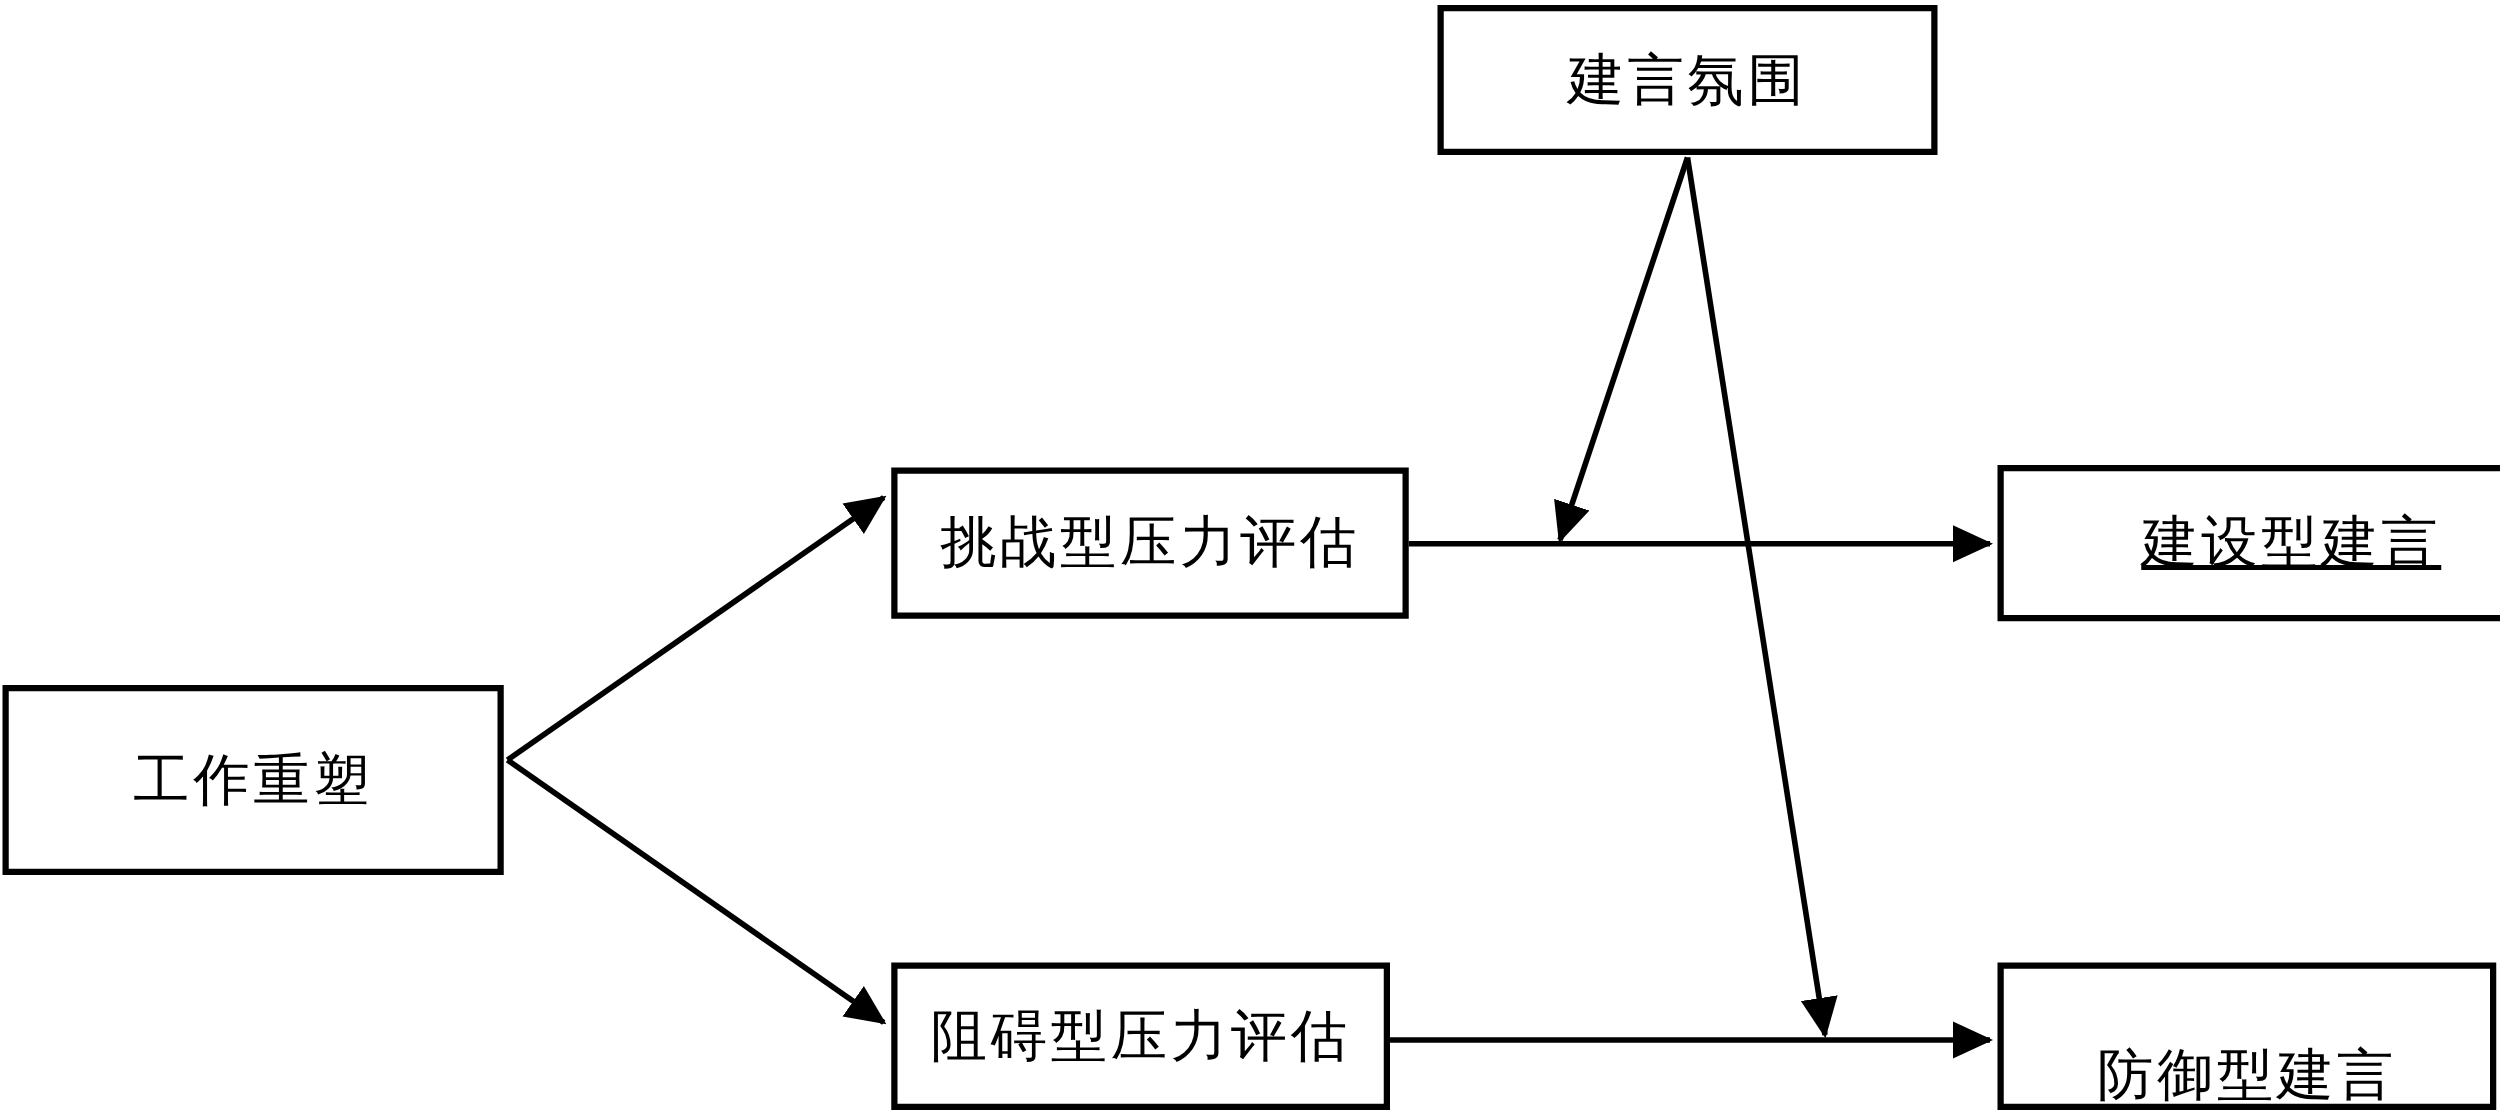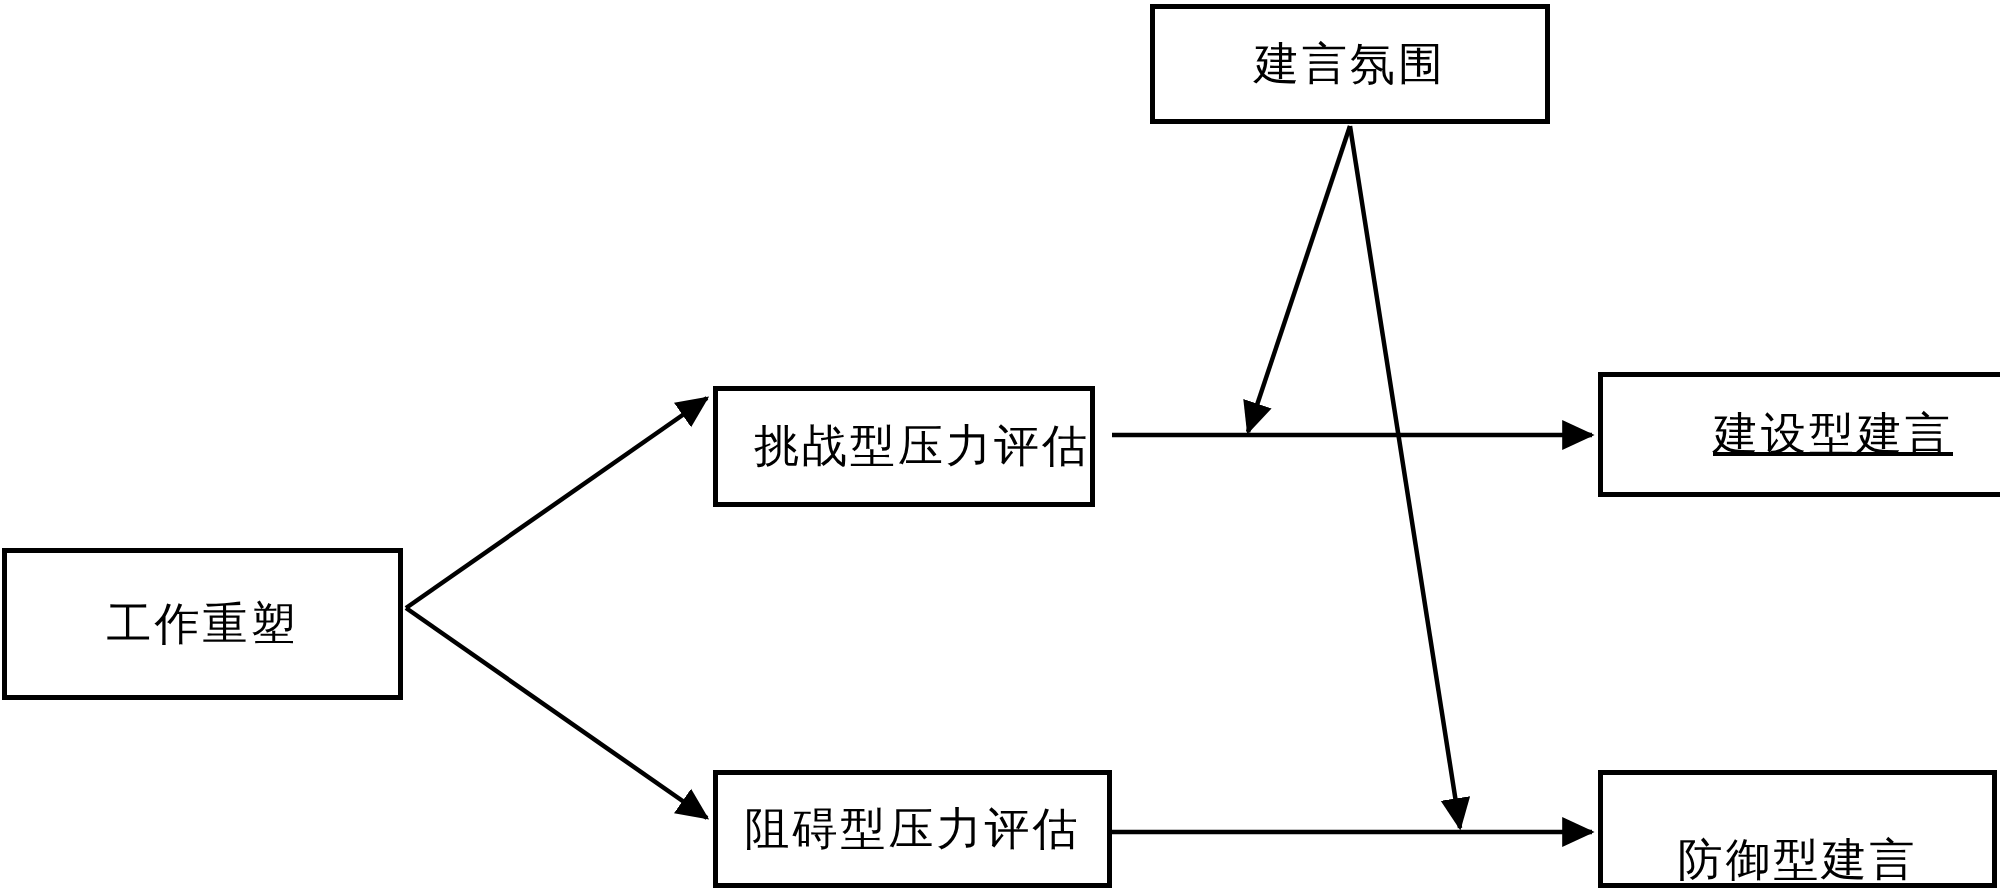--- a/index.html
+++ b/index.html
@@ -71,21 +71,21 @@
   </svg>
 
   <div class="node-box" style="left:1150px; top:4px; width:400px; height:120px;">
     <span class="node-label">建言氛围</span>
   </div>
 
   <div class="node-box" style="left:2px; top:548px; width:401px; height:152px;">
     <span class="node-label">工作重塑</span>
   </div>
 
-  <div class="node-box" style="left:713px; top:386px; width:382px; height:121px;justify-content:flex-end;">
+  <div class="node-box" style="left:713px; top:374px; width:414px; height:121px;">
     <span class="node-label">挑战型压力评估</span>
   </div>
 
   <div class="node-box" style="left:713px; top:770px; width:399px; height:118px;justify-content:center;">
     <span class="node-label">阻碍型压力评估</span>
   </div>
 
   <div class="node-box" style="left:1598px; top:372px; width:470px; height:125px;text-decoration:underline;">
     <span class="node-label">建设型建言</span>
   </div>

